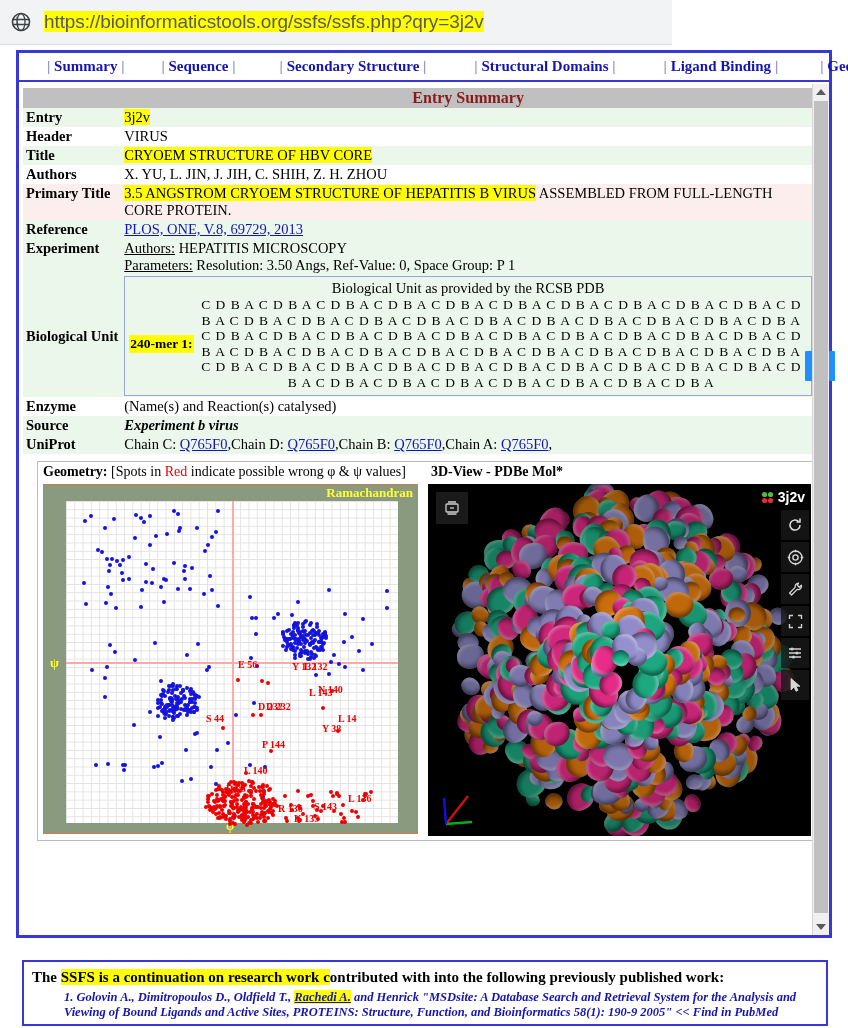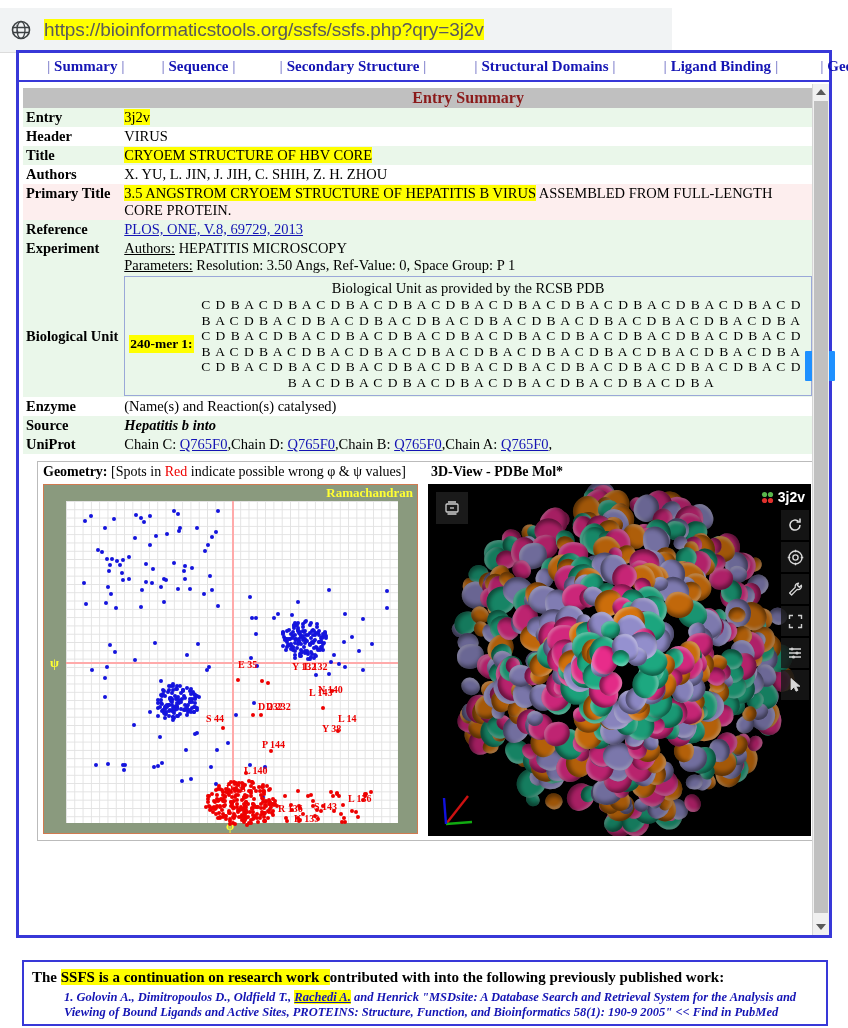--- a/index.html
+++ b/index.html
@@ -3,21 +3,21 @@
 <meta charset="utf-8">
 <style>
   html,body{margin:0;padding:0;}
   body{
     width:848px;height:1028px;overflow:hidden;background:#ffffff;
     font-family:"Liberation Serif", serif;
     -webkit-font-smoothing:antialiased;
   }
   
   .urlbar{
-    position:absolute;left:0;top:8px;width:672px;height:44px;
+    position:absolute;left:0;top:0;width:672px;height:44px;
     background:#f1f3f4;border-bottom:1px solid #dcdcdc;
     display:flex;align-items:center;
   }
   .urlbar .globe{margin-left:10px;width:22px;height:22px;flex:none;}
   .urlbar .urltext{
     margin-left:12px;font-family:"Liberation Sans",sans-serif;
     font-size:19px;color:#5a5a5a;white-space:nowrap;letter-spacing:-0.1px;
   }
   .hl{background:#ffff00;}
   .url-a{background:#ffff00;}
@@ -265,21 +265,21 @@
             </div>
           </div>
         </td>
       </tr>
       <tr class="r-white">
         <td class="lbl">Enzyme</td>
         <td>(Name(s) and Reaction(s) catalysed)</td>
       </tr>
       <tr class="r-green">
         <td class="lbl">Source</td>
-        <td class="ital">Hepatitis b into</td>
+        <td class="ital">Experiment b virus</td>
       </tr>
       <tr class="r-green">
         <td class="lbl">UniProt</td>
         <td><span>Chain C: </span><a class="lnk" href="#">Q765F0</a><span>,</span><span>Chain D: </span><a class="lnk" href="#">Q765F0</a><span>,</span><span>Chain B: </span><a class="lnk" href="#">Q765F0</a><span>,</span><span>Chain A: </span><a class="lnk" href="#">Q765F0</a><span>,</span></td>
       </tr>
     </tbody>
       </table>
 
     <div class="figs">
 
@@ -962,21 +962,21 @@
               <div class="pt r" style="left: 231.773px; top: 316.651px;"></div>
               <div class="pt r" style="left: 217.943px; top: 314.64px;"></div>
               <div class="pt r" style="left: 290.292px; top: 313.647px;"></div>
               <div class="pt r" style="left: 303.483px; top: 288.953px;"></div>
               <div class="pt r" style="left: 244.898px; top: 297.869px;"></div>
               <div class="pt r" style="left: 249.554px; top: 316.111px;"></div>
               <div class="pt r" style="left: 297.495px; top: 293.065px;"></div>
               <div class="pt r" style="left: 219.152px; top: 317.663px;"></div>
               <div class="pt r" style="left: 265.722px; top: 308.136px;"></div>
               <div class="pt r" style="left: 297.956px; top: 290.604px;"></div>
-              <div class="rl" style="left: 172px; top: 158px;">E  35</div>
+              <div class="rl" style="left: 172px; top: 158px;">E  56</div>
               <div class="rl" style="left: 226px; top: 160px;">Y 132</div>
               <div class="rl" style="left: 238px; top: 160px;">L 132</div>
               <div class="rl" style="left: 252px; top: 183px;">N 140</div>
               <div class="rl" style="left: 243px; top: 186px;">L 143</div>
               <div class="rl" style="left: 192px; top: 200px;">D 232</div>
               <div class="rl" style="left: 200px; top: 200px;">D 232</div>
               <div class="rl" style="left: 140px; top: 212px;">S  44</div>
               <div class="rl" style="left: 272px; top: 212px;">L 14</div>
               <div class="rl" style="left: 256px; top: 222px;">Y  38</div>
               <div class="rl" style="left: 196px; top: 238px;">P 144</div>

